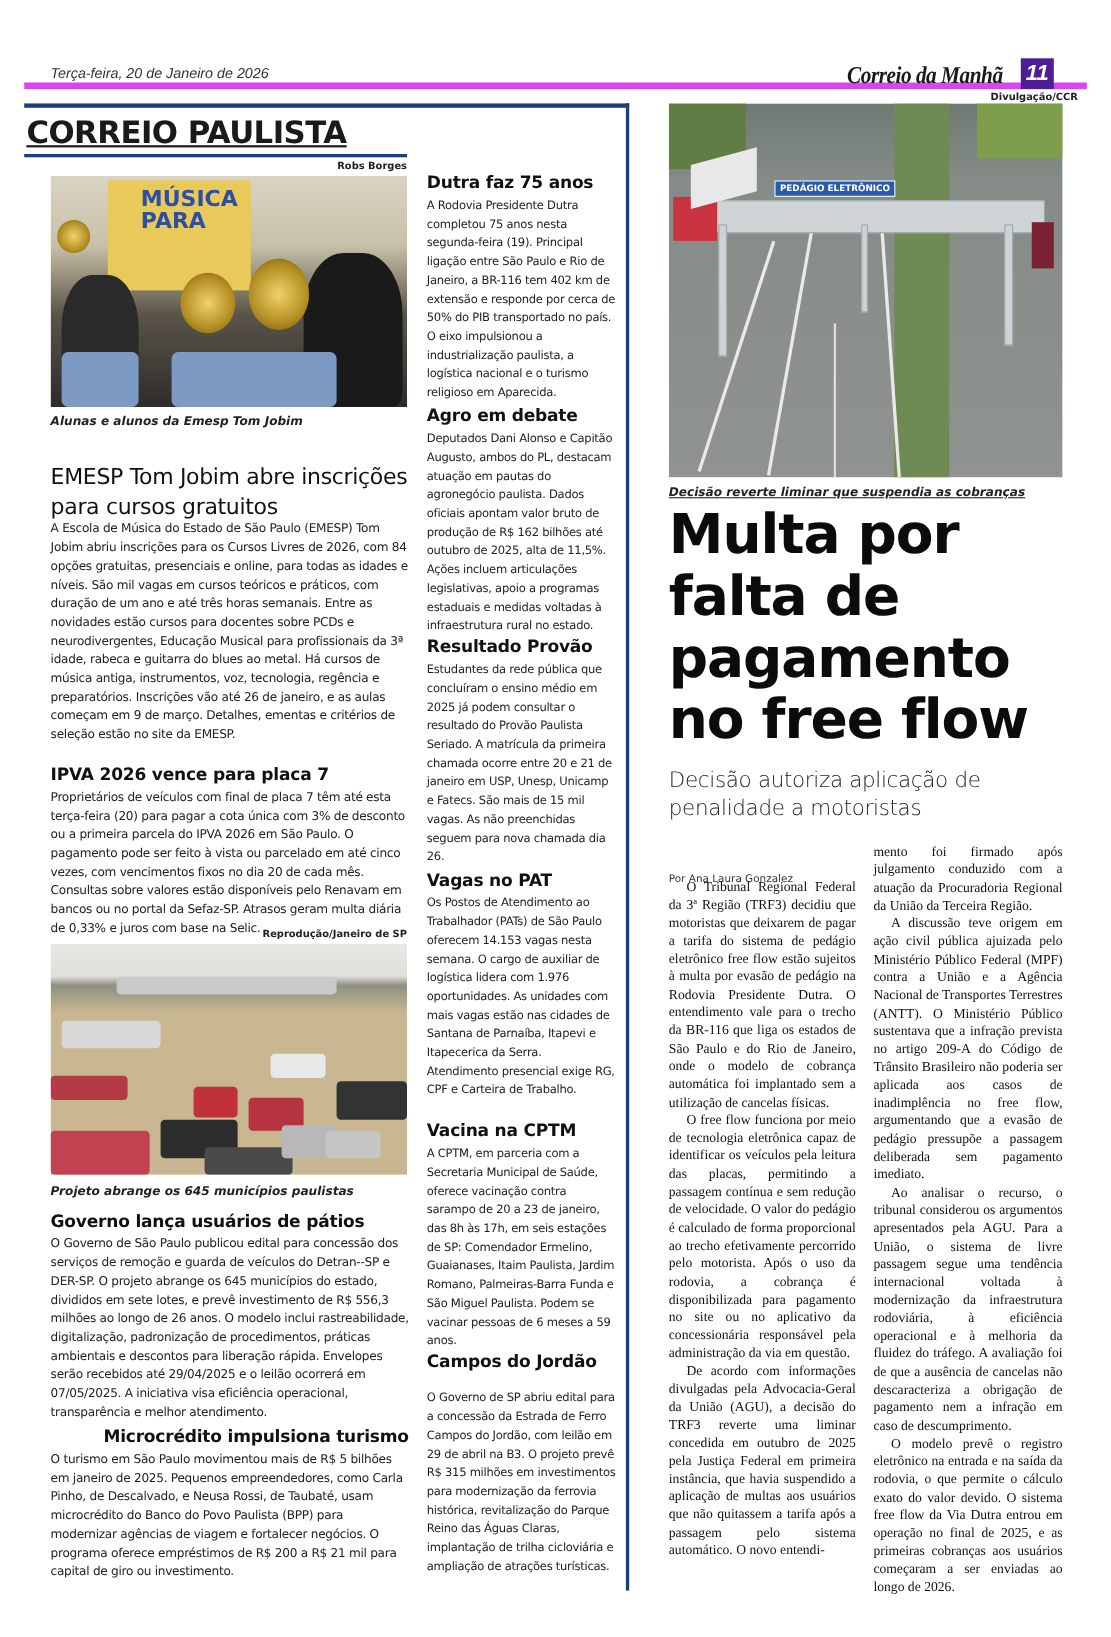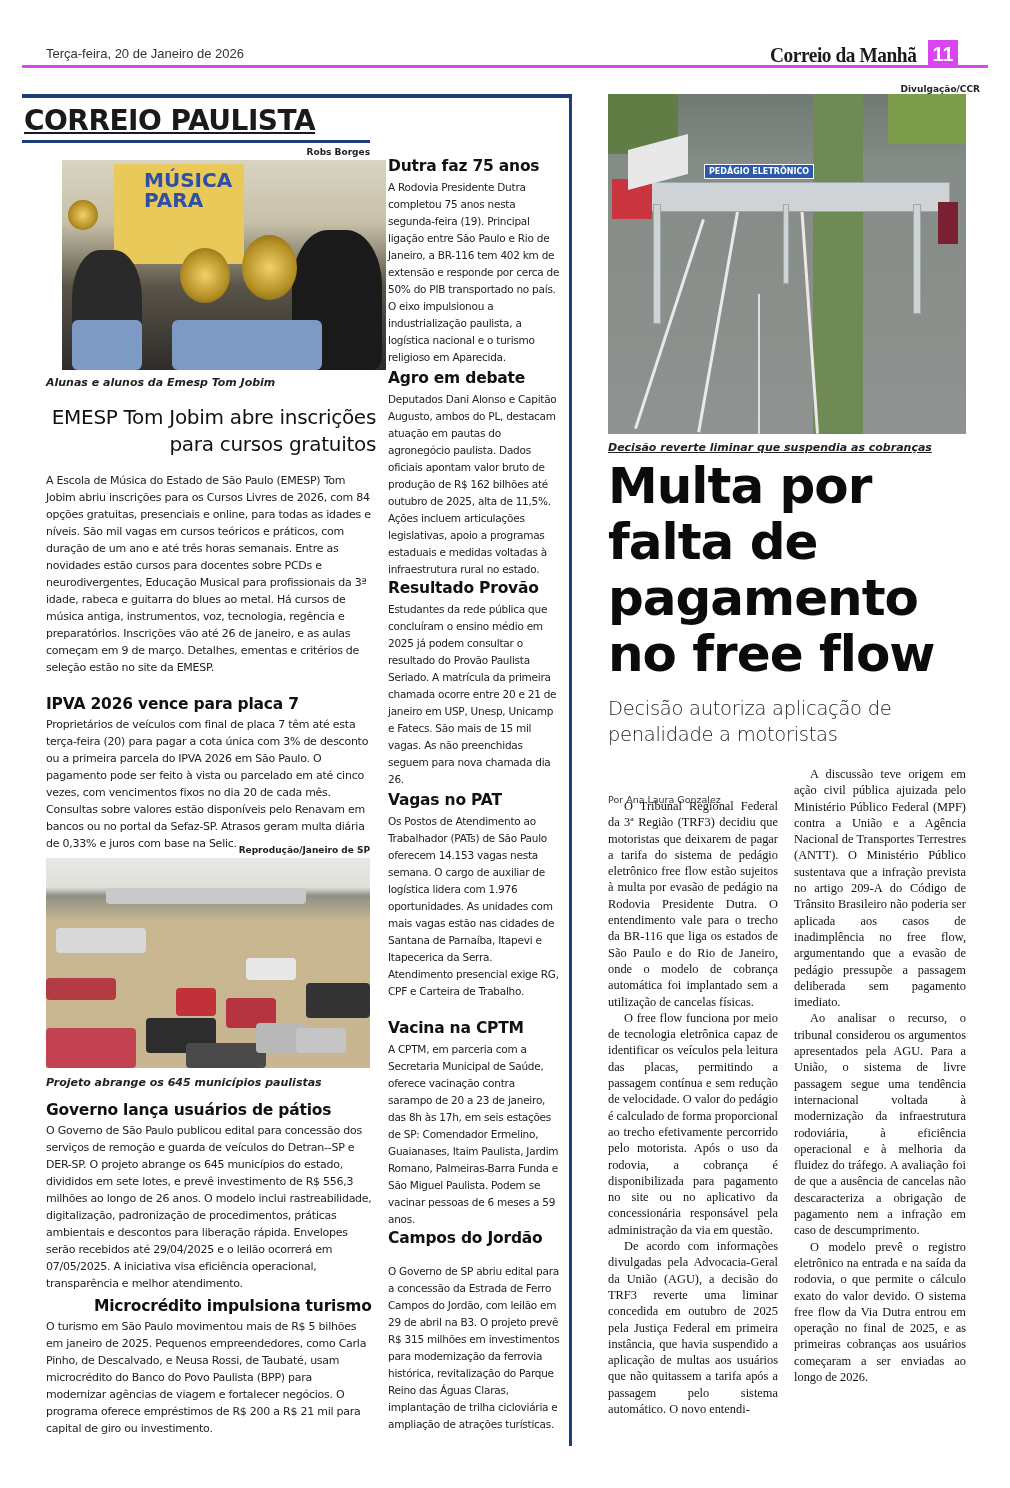--- a/index.html
+++ b/index.html
@@ -1,24 +1,24 @@
 <!DOCTYPE html>
 <html><head>
   <meta charset="utf-8">
   <style>
     * { box-sizing: border-box; margin: 0; padding: 0; }
     html, body { width: 1010px; height: 1488px; background: #ffffff; overflow: hidden; }
     body { position: relative; font-family: "DejaVu Sans", sans-serif; color: #1a1a1a; }
 
     
-    .header { position: absolute; left: 22px; top: 40px; width: 966px; height: 28px; border-bottom: 3px solid #d946ef; }
+    .header { position: absolute; left: 22px; top: 53px; width: 966px; height: 28px; border-bottom: 6px solid #d946ef; font-style: italic; }
     .date { position: absolute; left: 24px; top: 6px; font-size: 13px; color: #333; font-family: "Liberation Sans", sans-serif; }
     .section-tag { position: absolute; left: 414px; top: 0; width: 284px; height: 28px; background: #0b0b0b; color: #fff; font-size: 21px; font-family: "DejaVu Sans", sans-serif; text-align: center; line-height: 28px; letter-spacing: 0.2px; }
     .masthead { position: absolute; left: 748px; top: 2px; font-family: "Liberation Serif", serif; font-weight: bold; font-size: 22px; letter-spacing: -0.5px; transform: scaleX(0.88); transform-origin: left; }
-    .page-num { position: absolute; left: 906px; top: 0; width: 30px; height: 28px; background: #d946ef; color: #fff; font-family: "Liberation Sans", sans-serif; font-weight: bold; font-size: 20px; text-align: center; line-height: 28px; }
+    .page-num { position: absolute; left: 906px; top: 0; width: 30px; height: 28px; background: #4c1d95; color: #fff; font-family: "Liberation Sans", sans-serif; font-weight: bold; font-size: 20px; text-align: center; line-height: 28px; }
 
     
     .cp-box { position: absolute; left: 22px; top: 94px; width: 550px; height: 1352px; border-top: 4px solid #1d3e7a; border-right: 3px solid #1d3e7a; }
     .cp-title { position: absolute; left: 24px; top: 104px; font-size: 28px; font-weight: bold; font-family: "DejaVu Sans", sans-serif; letter-spacing: -0.5px; text-decoration: underline; }
     .cp-underline { position: absolute; left: 22px; top: 140px; width: 348px; height: 3px; background: #1d3e7a; }
 
     .credit { position: absolute; font-size: 9px; font-weight: bold; color: #222; text-align: right; font-family: "DejaVu Sans", sans-serif; }
     .caption { position: absolute; font-size: 11px; font-style: italic; font-weight: bold; color: #222; font-family: "DejaVu Sans", sans-serif; }
 
     .photo { position: absolute; overflow: hidden; }
@@ -62,36 +62,36 @@
   <span class="date">Terça-feira, 20 de Janeiro de 2026</span>
   <span class="masthead">Correio da Manhã</span>
   <div class="page-num">11</div>
 </div>
 
 <div class="cp-box"></div>
 <div class="cp-title">CORREIO PAULISTA</div>
 <div class="cp-underline"></div>
 
 <div class="credit" style="left:250px; top:147px; width:120px;">Robs Borges</div>
-<div class="photo" style="left:46px; top:160px; width:324px; height:210px;margin-left:16px;">
+<div class="photo" style="left:46px; top:160px; width:324px; height:210px;">
   <div class="music-bg">
     <div class="banner"></div>
     <div class="banner-text">MÚSICA<br>PARA</div>
     <div class="person" style="left:230px; top:70px; width:90px; height:140px;"></div>
     <div class="person" style="left:10px; top:90px; width:70px; height:120px; background:#2a2a2a;"></div>
     <div class="horn" style="left:118px; top:88px; width:50px; height:55px;"></div>
     <div class="horn" style="left:180px; top:75px; width:55px; height:65px;"></div>
     <div class="horn" style="left:6px; top:40px; width:30px; height:30px;"></div>
     <div class="jeans" style="left:110px; top:160px; width:150px; height:50px;"></div>
     <div class="jeans" style="left:10px; top:160px; width:70px; height:50px;"></div>
   </div>
 </div>
 <div class="caption" style="left:46px; top:376px;">Alunas e alunos da Emesp Tom Jobim</div>
 
-<div class="h-large" style="left:46px; top:404px; width:330px;text-align:right;">EMESP Tom Jobim abre inscrições para cursos gratuitos</div>
+<div class="h-large" style="left:46px; top:420px; width:330px;">EMESP Tom Jobim abre inscrições para cursos gratuitos</div>
 <div class="body-sans" style="left:46px; top:472px; width:326px;">A Escola de Música do Estado de São Paulo (EMESP) Tom Jobim abriu inscrições para os Cursos Livres de 2026, com 84 opções gratuitas, presenciais e online, para todas as idades e níveis. São mil vagas em cursos teóricos e práticos, com duração de um ano e até três horas semanais. Entre as novidades estão cursos para docentes sobre PCDs e neurodivergentes, Educação Musical para profissionais da 3ª idade, rabeca e guitarra do blues ao metal. Há cursos de música antiga, instrumentos, voz, tecnologia, regência e preparatórios. Inscrições vão até 26 de janeiro, e as aulas começam em 9 de março. Detalhes, ementas e critérios de seleção estão no site da EMESP.</div>
 
 <div class="h-mid" style="left:46px; top:694px; width:326px;">IPVA 2026 vence para placa 7</div>
 <div class="body-sans" style="left:46px; top:716px; width:326px;">Proprietários de veículos com final de placa 7 têm até esta terça-feira (20) para pagar a cota única com 3% de desconto ou a primeira parcela do IPVA 2026 em São Paulo. O pagamento pode ser feito à vista ou parcelado em até cinco vezes, com vencimentos fixos no dia 20 de cada mês. Consultas sobre valores estão disponíveis pelo Renavam em bancos ou no portal da Sefaz-SP. Atrasos geram multa diária de 0,33% e juros com base na Selic.</div>
 
 <div class="credit" style="left:200px; top:845px; width:170px;">Reprodução/Janeiro de SP</div>
 <div class="photo" style="left:46px; top:858px; width:324px; height:210px;">
   <div class="lot-bg">
     <div class="car" style="left:10px; top:70px; width:90px; height:25px; background:#d8d8d8;"></div>
     <div class="car" style="left:0; top:120px; width:70px; height:22px; background:#b33b43;"></div>
@@ -161,16 +161,17 @@
 <div class="main-dek">Decisão autoriza aplicação de penalidade a motoristas</div>
 <div class="byline">Por Ana Laura Gonzalez</div>
 
 <div class="body-serif" style="left:608px; top:798px; width:170px;">
   <p style="margin-top:0;">O Tribunal Regional Federal da 3ª Região (TRF3) decidiu que motoristas que deixarem de pagar a tarifa do sistema de pedágio eletrônico free flow estão sujeitos à multa por evasão de pedágio na Rodovia Presidente Dutra. O entendimento vale para o trecho da BR-116 que liga os estados de São Paulo e do Rio de Janeiro, onde o modelo de cobrança automática foi implantado sem a utilização de cancelas físicas.</p>
   <p>O free flow funciona por meio de tecnologia eletrônica capaz de identificar os veículos pela leitura das placas, permitindo a passagem contínua e sem redução de velocidade. O valor do pedágio é calculado de forma proporcional ao trecho efetivamente percorrido pelo motorista. Após o uso da rodovia, a cobrança é disponibilizada para pagamento no site ou no aplicativo da concessionária responsável pela administração da via em questão.</p>
   <p>De acordo com informações divulgadas pela Advocacia-Geral da União (AGU), a decisão do TRF3 reverte uma liminar concedida em outubro de 2025 pela Justiça Federal em primeira instância, que havia suspendido a aplicação de multas aos usuários que não quitassem a tarifa após a passagem pelo sistema automático. O novo entendi-</p>
 </div>
 
 <div class="body-serif" style="left:794px; top:766px; width:172px;">
+  <p class="noindent">mento foi firmado após julgamento conduzido com a atuação da Procuradoria Regional da União da Terceira Região.</p>
   <p>A discussão teve origem em ação civil pública ajuizada pelo Ministério Público Federal (MPF) contra a União e a Agência Nacional de Transportes Terrestres (ANTT). O Ministério Público sustentava que a infração prevista no artigo 209-A do Código de Trânsito Brasileiro não poderia ser aplicada aos casos de inadimplência no free flow, argumentando que a evasão de pedágio pressupõe a passagem deliberada sem pagamento imediato.</p>
   <p>Ao analisar o recurso, o tribunal considerou os argumentos apresentados pela AGU. Para a União, o sistema de livre passagem segue uma tendência internacional voltada à modernização da infraestrutura rodoviária, à eficiência operacional e à melhoria da fluidez do tráfego. A avaliação foi de que a ausência de cancelas não descaracteriza a obrigação de pagamento nem a infração em caso de descumprimento.</p>
   <p>O modelo prevê o registro eletrônico na entrada e na saída da rodovia, o que permite o cálculo exato do valor devido. O sistema free flow da Via Dutra entrou em operação no final de 2025, e as primeiras cobranças aos usuários começaram a ser enviadas ao longo de 2026.</p>
 </div>
 
 </body></html>

